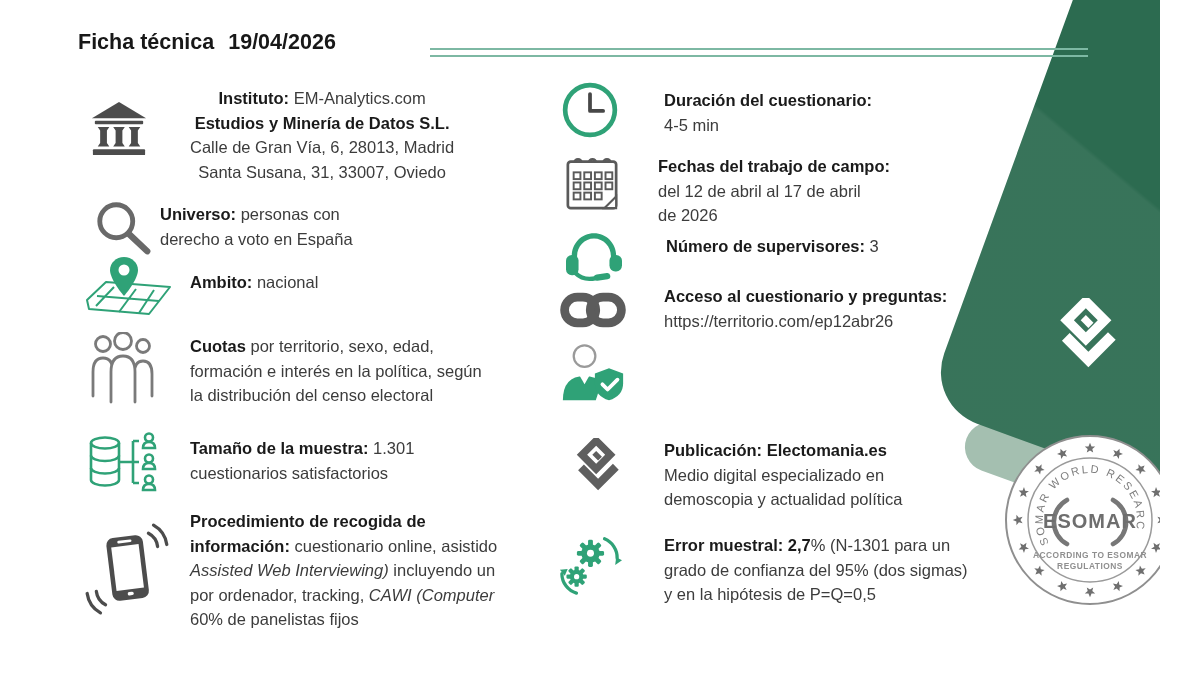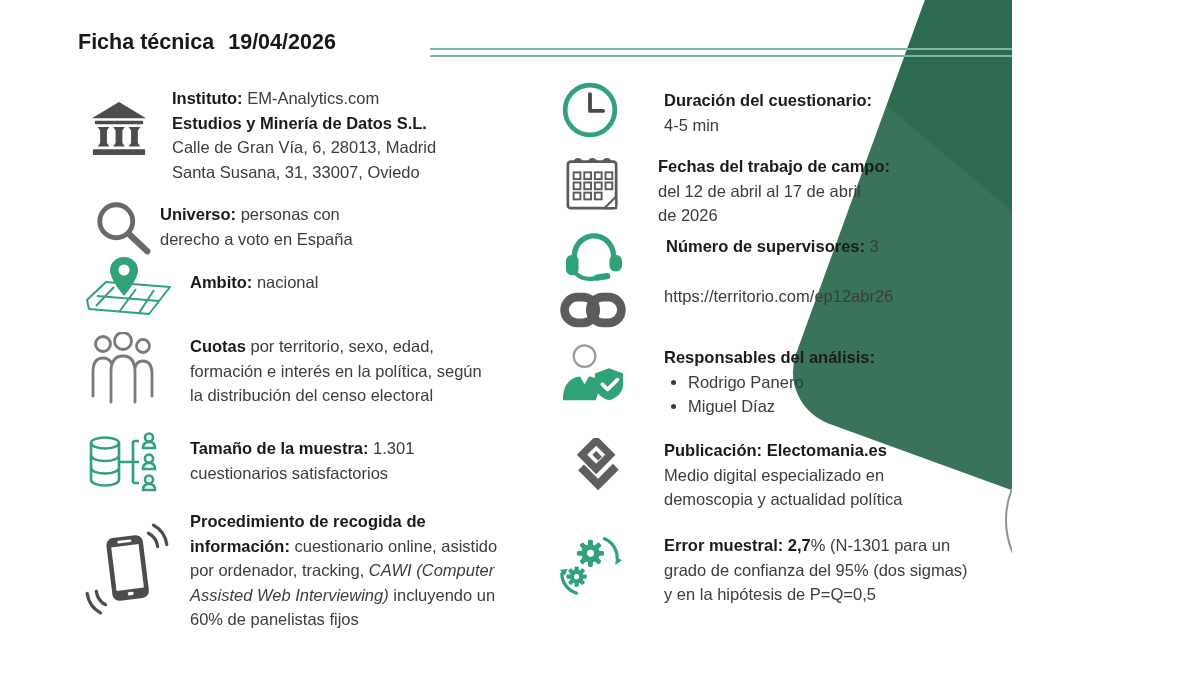--- a/index.html
+++ b/index.html
@@ -1,16 +1,16 @@
 <!DOCTYPE html>
 <html><head>
 <meta charset="utf-8">
 <style>
   html,body{margin:0;padding:0;}
-  .page{position:relative;width:1012px;height:675px;background:#ffffff;overflow:hidden;
+  .page{position:relative;width:1160px;height:675px;background:#ffffff;overflow:hidden;
         font-family:"Liberation Sans",sans-serif;color:#3c3c3c;}
   
   .dark-shape{position:absolute;width:560px;height:640px;right:-418px;top:-120px;
               background:#2c6b50;border-radius:55px;transform:rotate(20deg);z-index:1;}
   .dark-shape::after{content:"";position:absolute;inset:0;border-radius:55px;
               background:linear-gradient(200deg,rgba(255,255,255,0) 62%,rgba(255,255,255,.06) 62.5%);}
   .sage-band{position:absolute;left:975px;top:415px;width:700px;height:50px;background:#a4bfb0;
              transform:rotate(20deg);transform-origin:top left;border-radius:26px 0 0 26px;z-index:0;}
   .corner-logo{position:absolute;left:1038px;top:298px;z-index:2;}
   .seal{position:absolute;left:1003px;top:433px;z-index:3;}
@@ -61,21 +61,21 @@
     <div class="ic" style="width:72px;">
       <svg width="62" height="58" viewBox="0 0 64 60" fill="#4c4c4c" style="margin-top:16px;">
         <path d="M32 2 4 19h56Z"></path>
         <rect x="7" y="21.5" width="50" height="3.5" rx="1"></rect>
         <path d="M10 28h12l-2.5 3.5v13L22 48H10l2.5-3.5v-13Z"></path>
         <path d="M26 28h12l-2.5 3.5v13L38 48H26l2.5-3.5v-13Z"></path>
         <path d="M42 28h12l-2.5 3.5v13L54 48H42l2.5-3.5v-13Z"></path>
         <rect x="5" y="51" width="54" height="6" rx="1"></rect>
       </svg>
     </div>
-    <div class="tx" style="margin-left:12px;padding-top:2px;">
+    <div class="tx" style="margin-left:30px;padding-top:2px;text-align:center;">
       <div><span class="b">Instituto:</span><span> EM-Analytics.com</span></div>
       <div class="b">Estudios y Minería de Datos S.L.</div>
       <div>Calle de Gran Vía, 6, 28013, Madrid</div>
       <div>Santa Susana, 31, 33007, Oviedo</div>
     </div>
   </div>
 
   <div class="block" style="left:92px;top:196px;">
     <div class="ic" style="width:68px;">
       <svg width="64" height="62" viewBox="0 0 64 64" style="margin-top:2px;">
@@ -161,22 +161,22 @@
           <path d="M63 13a17 17 0 0 1 9 13"></path>
             <path d="M68 5a26 26 0 0 1 13 19"></path>
           <path d="M21 83a17 17 0 0 1-9-13"></path>
             <path d="M16 91A26 26 0 0 1 3 72"></path>
         </g>
       </svg>
     </div>
     <div class="tx" style="margin-left:10px;padding-top:7px;">
       <div class="b">Procedimiento de recogida de</div>
       <div><span class="b">información:</span><span> cuestionario online, asistido</span></div>
+      <div><span class="it">Assisted Web Interviewing)</span><span> incluyendo un</span></div>
       <div><span>por ordenador, tracking, </span><span class="it">CAWI (Computer</span></div>
-      <div><span class="it">Assisted Web Interviewing)</span><span> incluyendo un</span></div>
       <div>60% de panelistas fijos</div>
     </div>
   </div>
 
   <div class="block" style="left:560px;top:78px;">
     <div class="ic" style="width:74px;">
       <svg width="60" height="60" viewBox="0 0 64 64" style="margin-top:2px;">
         <circle cx="32" cy="32" r="26.5" fill="none" stroke="#2fa277" stroke-width="5"></circle>
         <path d="M32 15v18h14" fill="none" stroke="#474747" stroke-width="4" stroke-linecap="round" stroke-linejoin="round"></path>
       </svg>
@@ -237,40 +237,34 @@
   <div class="block" style="left:560px;top:276px;">
     <div class="ic" style="width:74px;">
       <svg width="66" height="44" viewBox="0 0 72 46" style="margin-top:12px;">
         <g fill="none" stroke="#5c5c5c" stroke-width="9.5">
           <rect x="5" y="9" width="34" height="28" rx="14"></rect>
           <rect x="33" y="9" width="34" height="28" rx="14"></rect>
         </g>
       </svg>
     </div>
     <div class="tx" style="margin-left:30px;padding-top:8px;">
+      <div class="b">Acceso al cuestionario y preguntas:</div>
       <div>https://territorio.com/ep12abr26</div>
     </div>
   </div>
 
   <div class="block" style="left:560px;top:338px;">
     <div class="ic" style="width:74px;">
       <svg width="66" height="64" viewBox="0 0 70 68" style="margin-top:4px;">
         <circle cx="26" cy="15" r="11.5" fill="#fff" stroke="#9a9a9a" stroke-width="2.4"></circle>
         <path d="M3 62q0-26 23-26 12 0 18 7l-6 19Z" fill="#2fa277"></path>
         <path d="M21 36l5 9 5-9" fill="#fff"></path>
         <path d="M52 28l15 5.5V44q0 13-15 18-15-5-15-18V33.5Z" fill="#2fa277"></path>
         <path d="M45 45l5.5 5.5L61 40" stroke="#fff" stroke-width="4" fill="none" stroke-linecap="round" stroke-linejoin="round"></path>
       </svg>
-    </div>
-    <div class="tx" style="margin-left:30px;padding-top:7px;">
-      <div class="b">Responsables del análisis:</div>
-      <ul class="bullets">
-        <li>Rodrigo Panero</li>
-        <li>Miguel Díaz</li>
-      </ul>
     </div>
   </div>
 
   <div class="block" style="left:560px;top:432px;">
     <div class="ic" style="width:74px;">
       <svg width="62" height="62" viewBox="0 0 68 68" style="margin-top:6px;">
         <g transform="rotate(45 34 34)" fill="#5f5f5f">
           <path d="M12 4h30v30H12Zm8 8v14h14V12Z" fill-rule="evenodd"></path>
           <rect x="24" y="16" width="9" height="6"></rect>
           <path d="M47 13h9v32H25v-9h22Z"></path>

